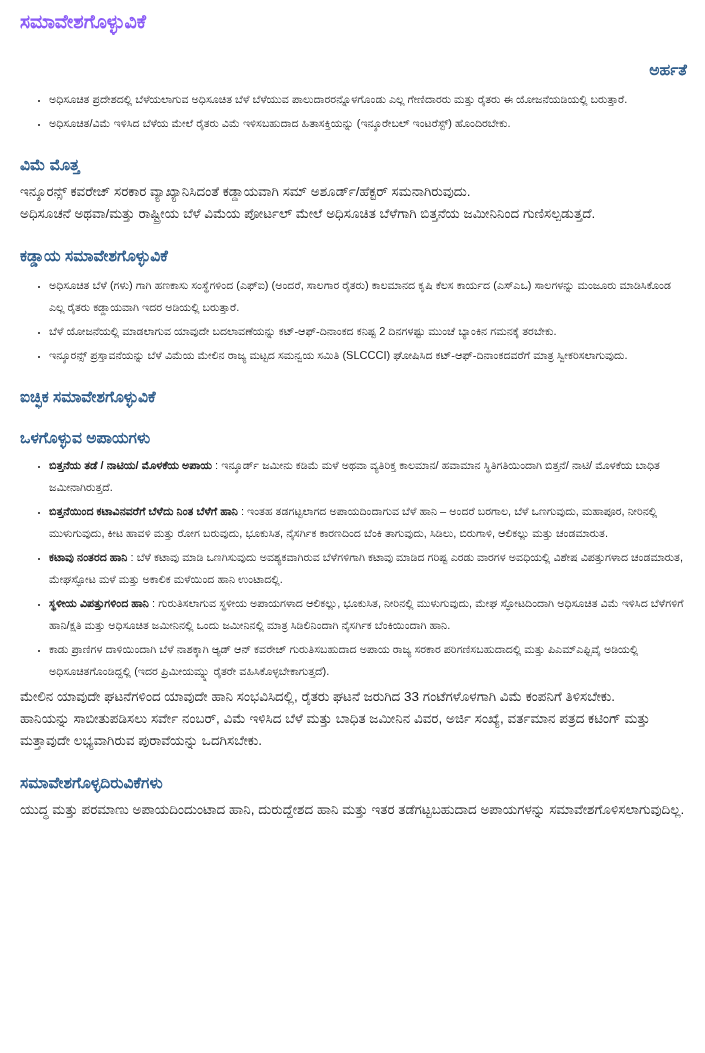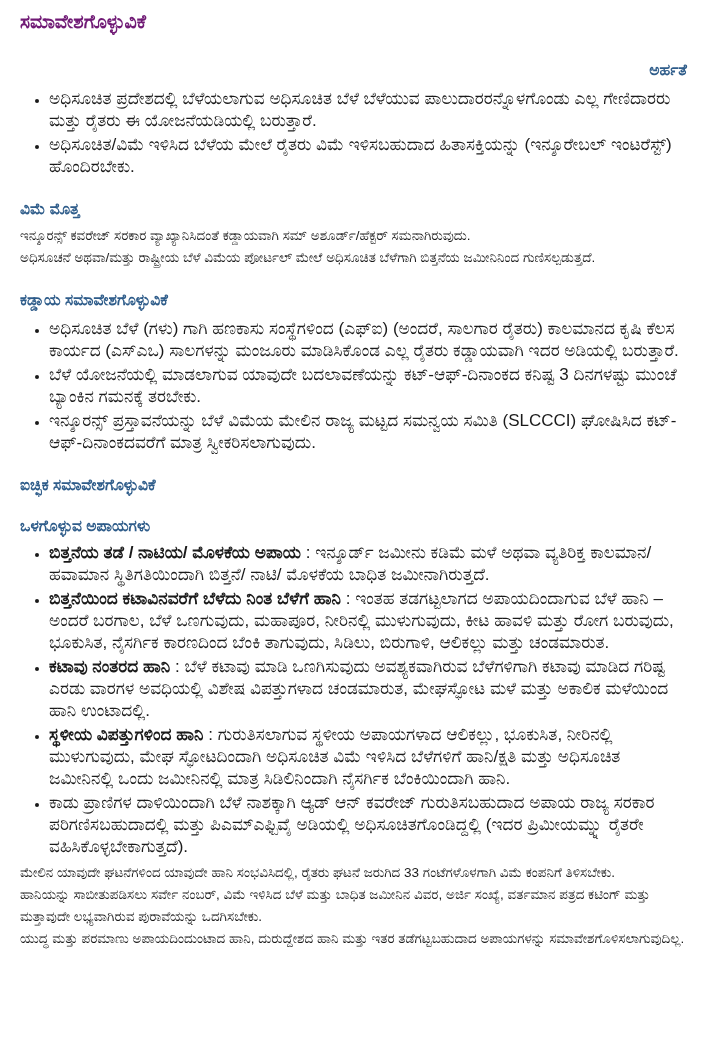--- a/index.html
+++ b/index.html
@@ -8,21 +8,21 @@
     background: #ffffff;
     color: #1a1a1a;
     font-family: "Liberation Sans", "DejaVu Sans", sans-serif;
     overflow: hidden;
   }
   .doc { padding: 2px 18px 0 20px; }
 
   .doc-title {
     font-size: 19px;
     font-weight: 600;
-    color: #701a75;
+    color: #8b5cf6;
     margin: 8px 0 0 0;
     line-height: 24px;
   }
   h2.sec-heading {
     font-size: 15.5px;
     font-weight: 600;
     color: #2e5c8a;
     margin: 21px 0 6px 0;
     line-height: 20px;
   }
@@ -32,21 +32,21 @@
   p.body-text {
     font-size: 13.5px;
     line-height: 22px;
     margin: 0 0;
   }
   ul.bullet-list {
     margin: 8px 0 4px 0;
     padding-left: 29px;
   }
   ul.bullet-list li {
-    font-size: 17px;
+    font-size: 11px;
     line-height: 22px;
     margin: 2px 0;
   }
   ul.bullet-list li::marker { font-size: 0.72em; }
   ul.risk-list { margin-top: 2px; }
   .risk-label { font-weight: 700; }
 </style>
 </head>
 <body>
 
@@ -65,21 +65,21 @@
   <section>
     <h2 class="sec-heading">ವಿಮೆ ಮೊತ್ತ</h2>
     <p class="body-text">ಇನ್ಶೂರನ್ಸ್ ಕವರೇಜ್ ಸರಕಾರ ವ್ಯಾಖ್ಯಾನಿಸಿದಂತೆ ಕಡ್ಡಾಯವಾಗಿ ಸಮ್ ಅಶೂರ್ಡ್/ಹೆಕ್ಟರ್ ಸಮನಾಗಿರುವುದು.</p>
     <p class="body-text">ಅಧಿಸೂಚನೆ ಅಥವಾ/ಮತ್ತು ರಾಷ್ಟ್ರೀಯ ಬೆಳೆ ವಿಮೆಯ ಪೋರ್ಟಲ್ ಮೇಲೆ ಅಧಿಸೂಚಿತ ಬೆಳೆಗಾಗಿ ಬಿತ್ತನೆಯ ಜಮೀನಿನಿಂದ ಗುಣಿಸಲ್ಪಡುತ್ತದೆ.</p>
   </section>
 
   <section>
     <h2 class="sec-heading">ಕಡ್ಡಾಯ ಸಮಾವೇಶಗೊಳ್ಳುವಿಕೆ</h2>
     <ul class="bullet-list">
       <li>ಅಧಿಸೂಚಿತ ಬೆಳೆ (ಗಳು) ಗಾಗಿ ಹಣಕಾಸು ಸಂಸ್ಥೆಗಳಿಂದ (ಎಫ್ಐ) (ಅಂದರೆ, ಸಾಲಗಾರ ರೈತರು) ಕಾಲಮಾನದ ಕೃಷಿ ಕೆಲಸ ಕಾರ್ಯದ (ಎಸ್ಎಒ) ಸಾಲಗಳನ್ನು ಮಂಜೂರು ಮಾಡಿಸಿಕೊಂಡ ಎಲ್ಲ ರೈತರು ಕಡ್ಡಾಯವಾಗಿ ಇದರ ಅಡಿಯಲ್ಲಿ ಬರುತ್ತಾರೆ.</li>
-      <li>ಬೆಳೆ ಯೋಜನೆಯಲ್ಲಿ ಮಾಡಲಾಗುವ ಯಾವುದೇ ಬದಲಾವಣೆಯನ್ನು ಕಟ್-ಆಫ್-ದಿನಾಂಕದ ಕನಿಷ್ಟ 3 ದಿನಗಳಷ್ಟು ಮುಂಚೆ ಬ್ಯಾಂಕಿನ ಗಮನಕ್ಕೆ ತರಬೇಕು.</li>
+      <li>ಬೆಳೆ ಯೋಜನೆಯಲ್ಲಿ ಮಾಡಲಾಗುವ ಯಾವುದೇ ಬದಲಾವಣೆಯನ್ನು ಕಟ್-ಆಫ್-ದಿನಾಂಕದ ಕನಿಷ್ಟ 2 ದಿನಗಳಷ್ಟು ಮುಂಚೆ ಬ್ಯಾಂಕಿನ ಗಮನಕ್ಕೆ ತರಬೇಕು.</li>
       <li>ಇನ್ಶೂರನ್ಸ್ ಪ್ರಸ್ತಾವನೆಯನ್ನು ಬೆಳೆ ವಿಮೆಯ ಮೇಲಿನ ರಾಜ್ಯ ಮಟ್ಟದ ಸಮನ್ವಯ ಸಮಿತಿ (SLCCCI) ಘೋಷಿಸಿದ ಕಟ್-ಆಫ್-ದಿನಾಂಕದವರೆಗೆ ಮಾತ್ರ ಸ್ವೀಕರಿಸಲಾಗುವುದು.</li>
     </ul>
   </section>
 
   <section>
     <h2 class="sec-heading">ಐಚ್ಛಿಕ ಸಮಾವೇಶಗೊಳ್ಳುವಿಕೆ</h2>
   </section>
 
   <section>
     <h2 class="sec-heading">ಒಳಗೊಳ್ಳುವ ಅಪಾಯಗಳು</h2>
@@ -88,16 +88,17 @@
       <li><span class="risk-label">ಬಿತ್ತನೆಯಿಂದ ಕಟಾವಿನವರೆಗೆ ಬೆಳೆದು ನಿಂತ ಬೆಳೆಗೆ ಹಾನಿ</span><span> : ಇಂತಹ ತಡಗಟ್ಟಲಾಗದ ಅಪಾಯದಿಂದಾಗುವ ಬೆಳೆ ಹಾನಿ – ಅಂದರೆ ಬರಗಾಲ, ಬೆಳೆ ಒಣಗುವುದು, ಮಹಾಪೂರ, ನೀರಿನಲ್ಲಿ ಮುಳುಗುವುದು, ಕೀಟ ಹಾವಳಿ ಮತ್ತು ರೋಗ ಬರುವುದು, ಭೂಕುಸಿತ, ನೈಸರ್ಗಿಕ ಕಾರಣದಿಂದ ಬೆಂಕಿ ತಾಗುವುದು, ಸಿಡಿಲು, ಬಿರುಗಾಳಿ, ಆಲಿಕಲ್ಲು ಮತ್ತು ಚಂಡಮಾರುತ.</span></li>
       <li><span class="risk-label">ಕಟಾವು ನಂತರದ ಹಾನಿ</span><span> : ಬೆಳೆ ಕಟಾವು ಮಾಡಿ ಒಣಗಿಸುವುದು ಅವಶ್ಯಕವಾಗಿರುವ ಬೆಳೆಗಳಿಗಾಗಿ ಕಟಾವು ಮಾಡಿದ ಗರಿಷ್ಟ ಎರಡು ವಾರಗಳ ಅವಧಿಯಲ್ಲಿ ವಿಶೇಷ ವಿಪತ್ತುಗಳಾದ ಚಂಡಮಾರುತ, ಮೇಘಸ್ಫೋಟ ಮಳೆ ಮತ್ತು ಅಕಾಲಿಕ ಮಳೆಯಿಂದ ಹಾನಿ ಉಂಟಾದಲ್ಲಿ.</span></li>
       <li><span class="risk-label">ಸ್ಥಳೀಯ ವಿಪತ್ತುಗಳಿಂದ ಹಾನಿ</span><span> : ಗುರುತಿಸಲಾಗುವ ಸ್ಥಳೀಯ ಅಪಾಯಗಳಾದ ಆಲಿಕಲ್ಲು, ಭೂಕುಸಿತ, ನೀರಿನಲ್ಲಿ ಮುಳುಗುವುದು, ಮೇಘ ಸ್ಫೋಟದಿಂದಾಗಿ ಅಧಿಸೂಚಿತ ವಿಮೆ ಇಳಿಸಿದ ಬೆಳೆಗಳಿಗೆ ಹಾನಿ/ಕ್ಷತಿ ಮತ್ತು ಅಧಿಸೂಚಿತ ಜಮೀನಿನಲ್ಲಿ ಒಂದು ಜಮೀನಿನಲ್ಲಿ ಮಾತ್ರ ಸಿಡಿಲಿನಿಂದಾಗಿ ನೈಸರ್ಗಿಕ ಬೆಂಕಿಯಿಂದಾಗಿ ಹಾನಿ.</span></li>
       <li><span class="risk-label"></span><span>ಕಾಡು ಪ್ರಾಣಿಗಳ ದಾಳಿಯಿಂದಾಗಿ ಬೆಳೆ ನಾಶಕ್ಕಾಗಿ ಆ್ಯಡ್ ಆನ್ ಕವರೇಜ್ ಗುರುತಿಸಬಹುದಾದ ಅಪಾಯ ರಾಜ್ಯ ಸರಕಾರ ಪರಿಗಣಿಸಬಹುದಾದಲ್ಲಿ ಮತ್ತು ಪಿಎಮ್ಎಫ್ಬಿವೈ ಅಡಿಯಲ್ಲಿ ಅಧಿಸೂಚಿತಗೊಂಡಿದ್ದಲ್ಲಿ (ಇದರ ಪ್ರಿಮೀಯಮ್ನ್ನು ರೈತರೇ ವಹಿಸಿಕೊಳ್ಳಬೇಕಾಗುತ್ತದೆ).</span></li>
     </ul>
     <p class="body-text">ಮೇಲಿನ ಯಾವುದೇ ಘಟನೆಗಳಿಂದ ಯಾವುದೇ ಹಾನಿ ಸಂಭವಿಸಿದಲ್ಲಿ, ರೈತರು ಘಟನೆ ಜರುಗಿದ 33 ಗಂಟೆಗಳೊಳಗಾಗಿ ವಿಮೆ ಕಂಪನಿಗೆ ತಿಳಿಸಬೇಕು.</p>
     <p class="body-text">ಹಾನಿಯನ್ನು ಸಾಬೀತುಪಡಿಸಲು ಸರ್ವೇ ನಂಬರ್, ವಿಮೆ ಇಳಿಸಿದ ಬೆಳೆ ಮತ್ತು ಬಾಧಿತ ಜಮೀನಿನ ವಿವರ, ಅರ್ಜಿ ಸಂಖ್ಯೆ, ವರ್ತಮಾನ ಪತ್ರದ ಕಟಿಂಗ್ ಮತ್ತು ಮತ್ತಾವುದೇ ಲಭ್ಯವಾಗಿರುವ ಪುರಾವೆಯನ್ನು ಒದಗಿಸಬೇಕು.</p>
   </section>
 
   <section>
+    <h2 class="sec-heading">ಸಮಾವೇಶಗೊಳ್ಳದಿರುವಿಕೆಗಳು</h2>
     <p class="body-text">ಯುದ್ಧ ಮತ್ತು ಪರಮಾಣು ಅಪಾಯದಿಂದುಂಟಾದ ಹಾನಿ, ದುರುದ್ದೇಶದ ಹಾನಿ ಮತ್ತು ಇತರ ತಡೆಗಟ್ಟಬಹುದಾದ ಅಪಾಯಗಳನ್ನು ಸಮಾವೇಶಗೊಳಿಸಲಾಗುವುದಿಲ್ಲ.</p>
   </section>
 
 </div>
 
 </body></html>

